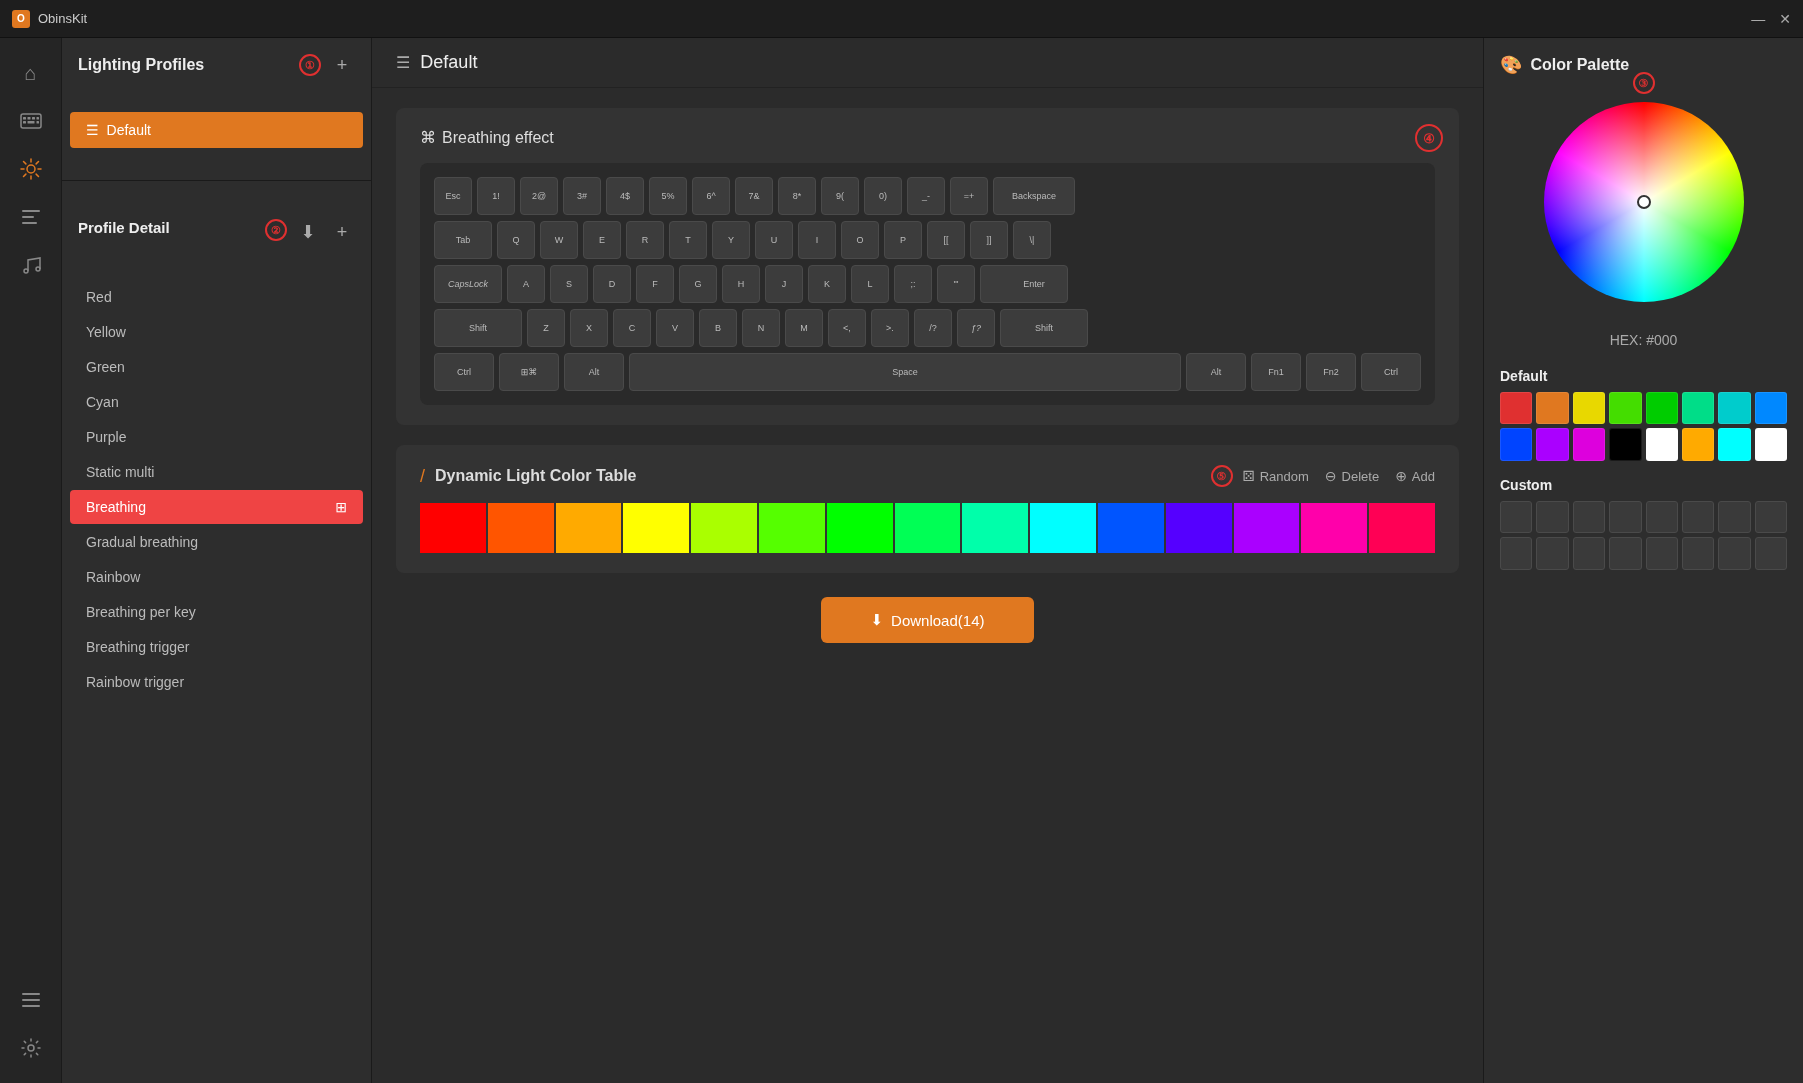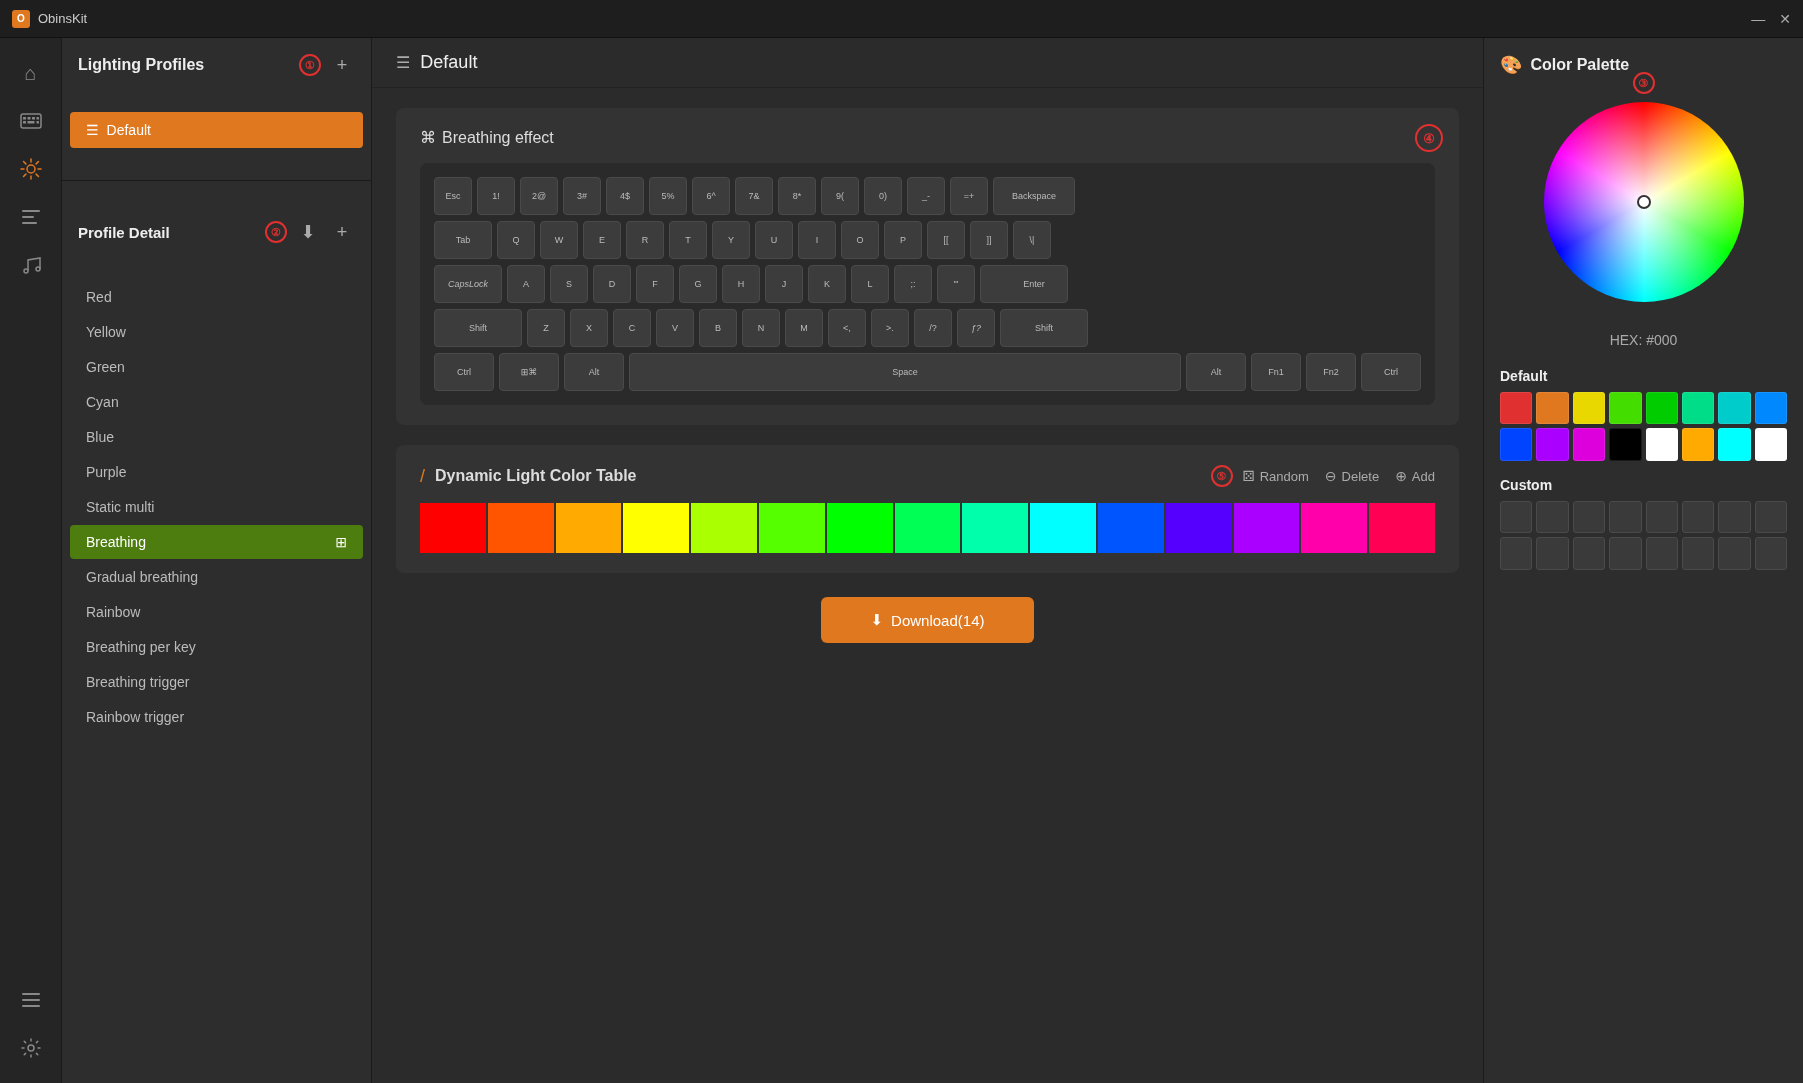--- a/index.html
+++ b/index.html
@@ -116,41 +116,40 @@
       margin: 0 8px 8px;
       border-radius: 4px;
       cursor: pointer;
     }
     .profile-item-icon { font-size: 14px; }
 
     .divider { height: 1px; background: #1a1a1a; margin: 0 0 4px; }
 
     .profile-detail-header {
       display: flex;
-      align-items: center;
       padding: 10px 16px;
       gap: 8px;
     }
     .profile-detail-title {
       font-size: 15px;
       font-weight: bold;
       color: #eee;
       flex: 1;
     }
 
     .list-item {
       padding: 9px 16px;
       font-size: 14px;
       color: #bbb;
       cursor: pointer;
       border-radius: 4px;
       margin: 1px 8px;
     }
     .list-item.active {
-      background: #4d7c0f;
+      background: #ef4444;
       color: white;
       display: flex;
       align-items: center;
       justify-content: space-between;
     }
     .list-item.active .item-icon { font-size: 14px; color: white; }
 
     
     .main-content {
       flex: 1;
@@ -511,21 +510,20 @@
       <span class="step-num">②</span>
       <div class="icon-btn">⬇</div>
       <div class="icon-btn">+</div>
     </div>
 
     <div>
       <div class="list-item">Red</div>
       <div class="list-item">Yellow</div>
       <div class="list-item">Green</div>
       <div class="list-item">Cyan</div>
-      <div class="list-item">Blue</div>
       <div class="list-item">Purple</div>
       <div class="list-item">Static multi</div>
       <div class="list-item active">
         <span>Breathing</span>
         <span class="item-icon">⊞</span>
       </div>
       <div class="list-item">Gradual breathing</div>
       <div class="list-item">Rainbow</div>
       <div class="list-item">Breathing per key</div>
       <div class="list-item">Breathing trigger</div>

